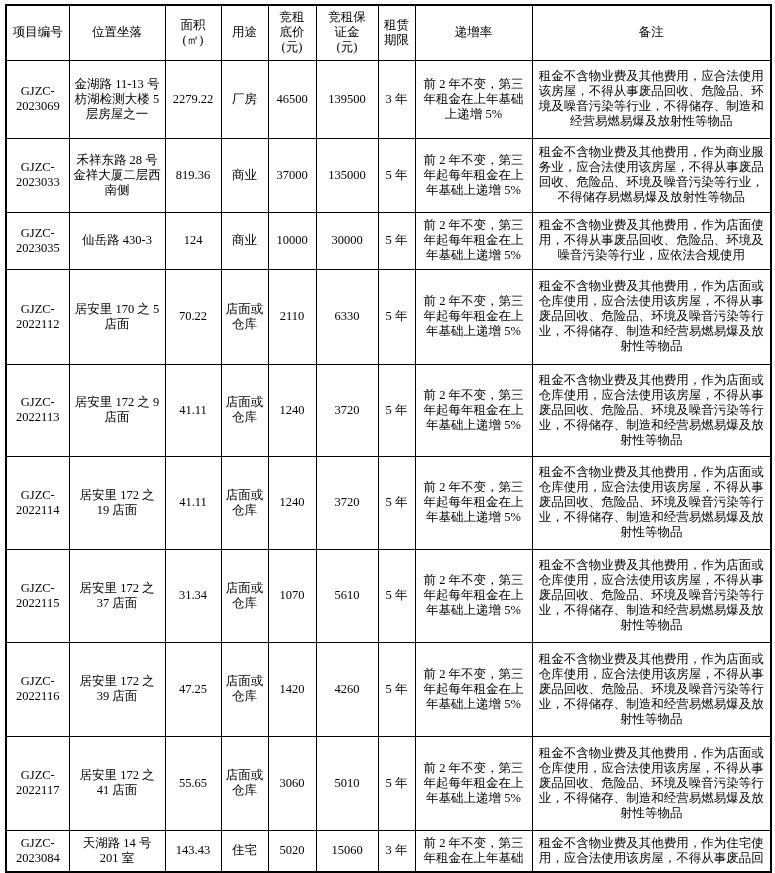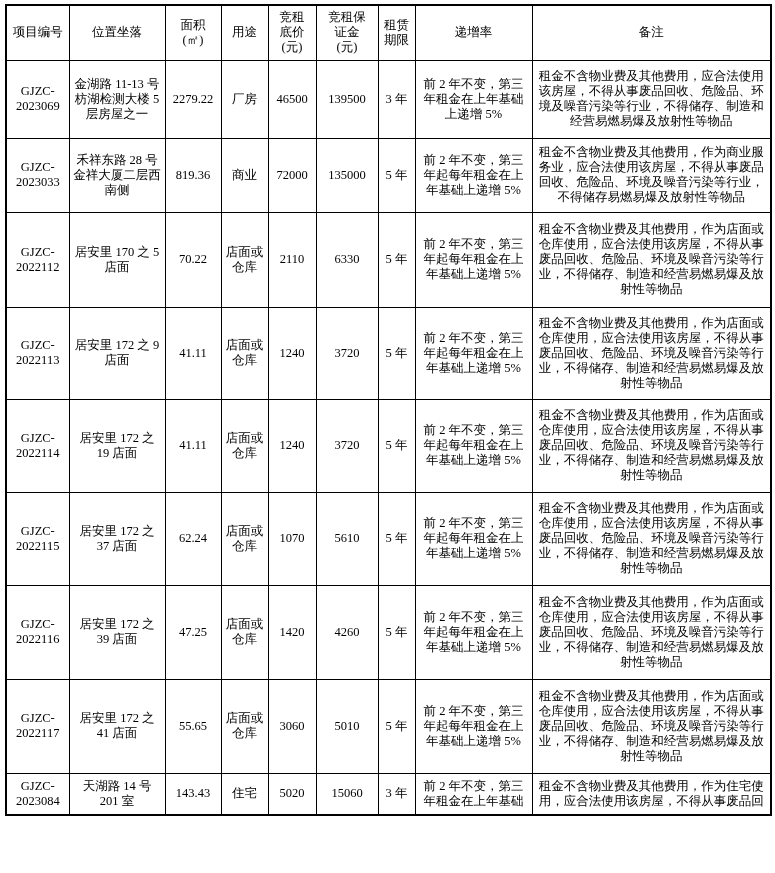--- a/index.html
+++ b/index.html
@@ -117,25 +117,36 @@
         <td>139500</td>
         <td>3 年</td>
         <td>前 2 年不变，第三年租金在上年基础上递增 5%</td>
         <td>租金不含物业费及其他费用，应合法使用该房屋，不得从事废品回收、危险品、环境及噪音污染等行业，不得储存、制造和经营易燃易爆及放射性等物品</td>
       </tr>
       <tr class="r1">
         <td class="cell-id">GJZC-2023033</td>
         <td class="cell-loc">禾祥东路 28 号金祥大厦二层西南侧</td>
         <td>819.36</td>
         <td class="cell-usage">商业</td>
-        <td>72000</td>
+        <td>37000</td>
         <td>135000</td>
         <td>5 年</td>
         <td>前 2 年不变，第三年起每年租金在上年基础上递增 5%</td>
         <td>租金不含物业费及其他费用，作为商业服务业，应合法使用该房屋，不得从事废品回收、危险品、环境及噪音污染等行业，不得储存易燃易爆及放射性等物品</td>
+      </tr>
+      <tr class="r2">
+        <td class="cell-id">GJZC-2023035</td>
+        <td class="cell-loc">仙岳路 430-3</td>
+        <td>124</td>
+        <td class="cell-usage">商业</td>
+        <td>10000</td>
+        <td>30000</td>
+        <td>5 年</td>
+        <td>前 2 年不变，第三年起每年租金在上年基础上递增 5%</td>
+        <td>租金不含物业费及其他费用，作为店面使用，不得从事废品回收、危险品、环境及噪音污染等行业，应依法合规使用</td>
       </tr>
       <tr class="r3">
         <td class="cell-id">GJZC-2022112</td>
         <td class="cell-loc">居安里 170 之 5 店面</td>
         <td>70.22</td>
         <td class="cell-usage">店面或仓库</td>
         <td>2110</td>
         <td>6330</td>
         <td>5 年</td>
         <td>前 2 年不变，第三年起每年租金在上年基础上递增 5%</td>
@@ -159,21 +170,21 @@
         <td class="cell-usage">店面或仓库</td>
         <td>1240</td>
         <td>3720</td>
         <td>5 年</td>
         <td>前 2 年不变，第三年起每年租金在上年基础上递增 5%</td>
         <td>租金不含物业费及其他费用，作为店面或仓库使用，应合法使用该房屋，不得从事废品回收、危险品、环境及噪音污染等行业，不得储存、制造和经营易燃易爆及放射性等物品</td>
       </tr>
       <tr class="r6">
         <td class="cell-id">GJZC-2022115</td>
         <td class="cell-loc">居安里 172 之 37 店面</td>
-        <td>62.24</td>
+        <td>31.34</td>
         <td class="cell-usage">店面或仓库</td>
         <td>1070</td>
         <td>5610</td>
         <td>5 年</td>
         <td>前 2 年不变，第三年起每年租金在上年基础上递增 5%</td>
         <td>租金不含物业费及其他费用，作为店面或仓库使用，应合法使用该房屋，不得从事废品回收、危险品、环境及噪音污染等行业，不得储存、制造和经营易燃易爆及放射性等物品</td>
       </tr>
       <tr class="r7">
         <td class="cell-id">GJZC-2022116</td>
         <td class="cell-loc">居安里 172 之 39 店面</td>

